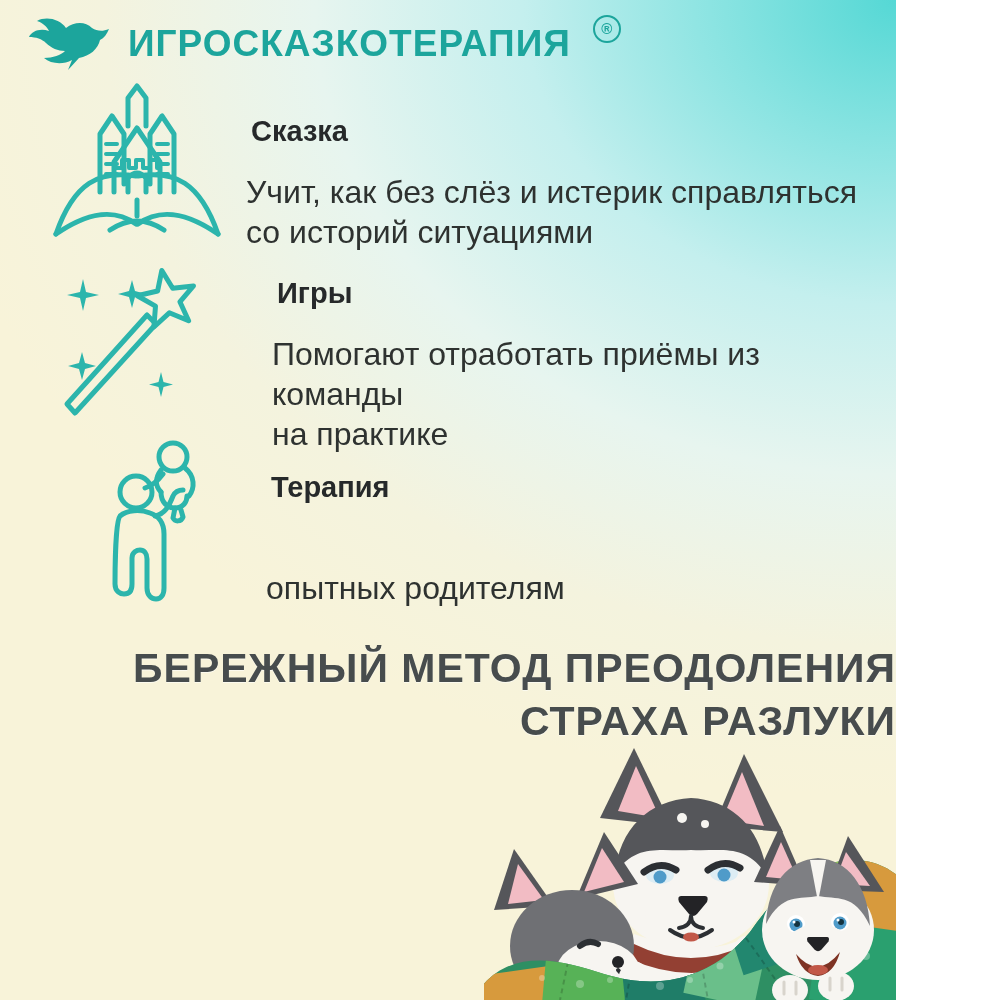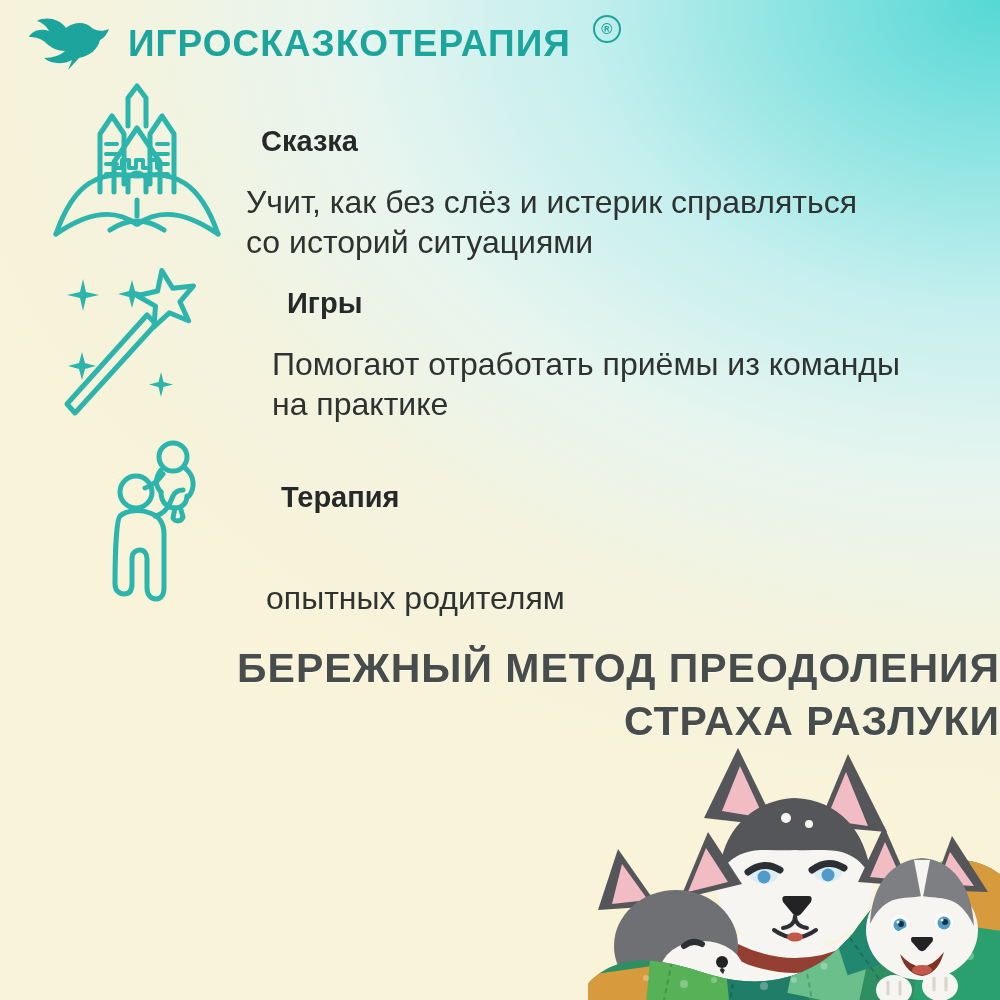--- a/index.html
+++ b/index.html
@@ -1,33 +1,33 @@
 <!DOCTYPE html>
 <html><head>
 <meta charset="utf-8">
 <style>
   html,body{margin:0;padding:0;}
   .page{
-    position:relative;width:1000px;height:1000px;overflow:hidden;
+    position:relative;width:896px;height:1000px;overflow:hidden;
     font-family:"Liberation Sans","DejaVu Sans",sans-serif;
     background:
       radial-gradient(130% 95% at 100% 0%,
         #55d8d5 0%, #8ce4e2 16%, #c4efee 32%, #e7f5ef 50%,
         #f4f3de 68%, #f8f3d9 84%, #f8f3d9 100%);
   }
   
   .logo{position:absolute;left:28px;top:16px;display:flex;align-items:center;gap:16px;}
   .brand{font-size:37px;font-weight:bold;letter-spacing:1px;color:#1ca59c;}
   .reg{display:inline-block;width:24px;height:24px;border:2.5px solid #1ca59c;border-radius:50%;
        color:#1ca59c;font-size:15px;font-weight:bold;line-height:24px;text-align:center;
        transform:translateY(-15px);margin-left:6px;}
   
   .f-icon{position:absolute;}
   .f-text{position:absolute;}
-  .f-title{margin:15px;font-size:29px;font-weight:bold;color:#26292a;}
+  .f-title{margin:5px;font-size:29px;font-weight:bold;color:#26292a;}
   .f-desc{margin:24px 0 0 0;font-size:32px;line-height:40px;color:#2e3230;}
   .icon-stroke{stroke:#2cb5ac;fill:none;stroke-width:5;stroke-linecap:round;stroke-linejoin:round;}
   
   .headline{
     position:absolute;left:0;top:642px;width:100%;margin:0;text-align:right;
     font-size:41px;line-height:53px;font-weight:bold;letter-spacing:1px;color:#474c4d;
     text-shadow:0 1px 0 rgba(255,255,255,0.55);
   }
   
   .puppies{position:absolute;right:0;bottom:0;}

